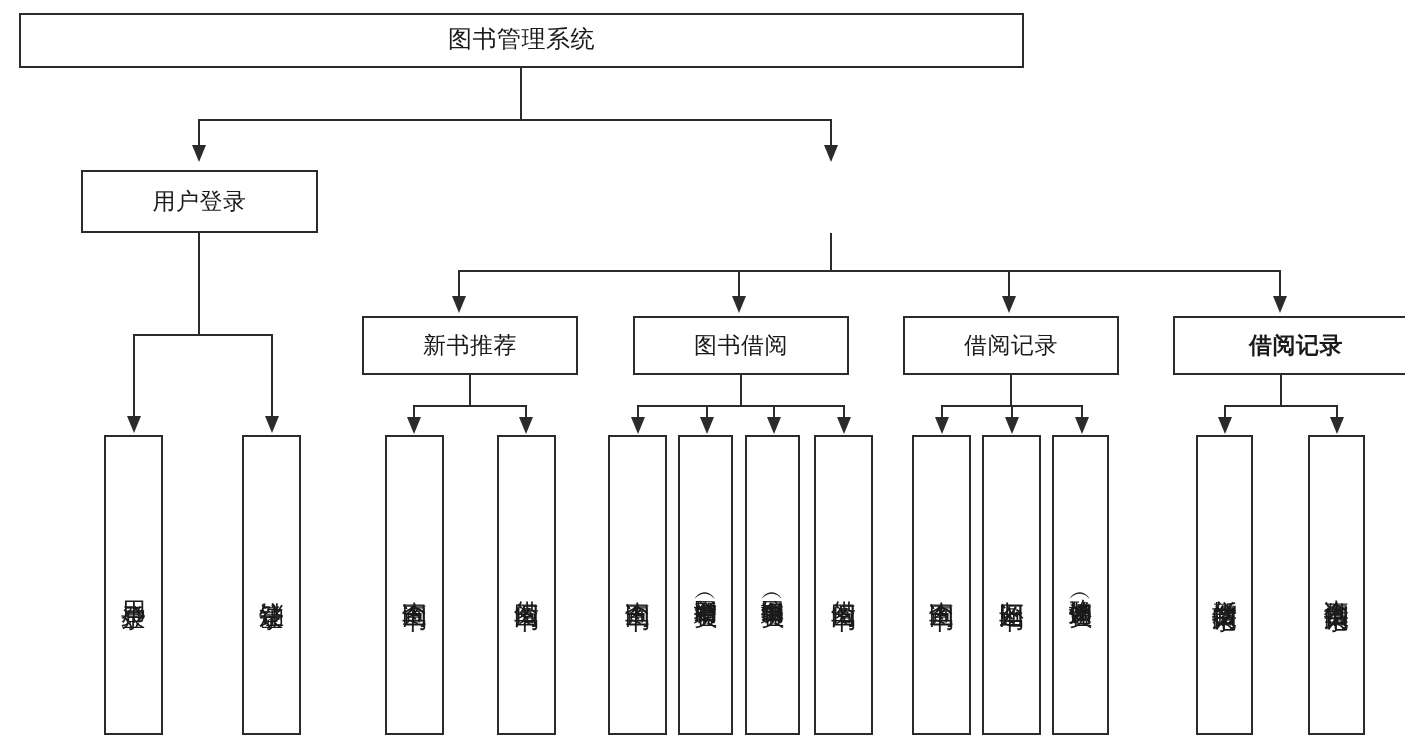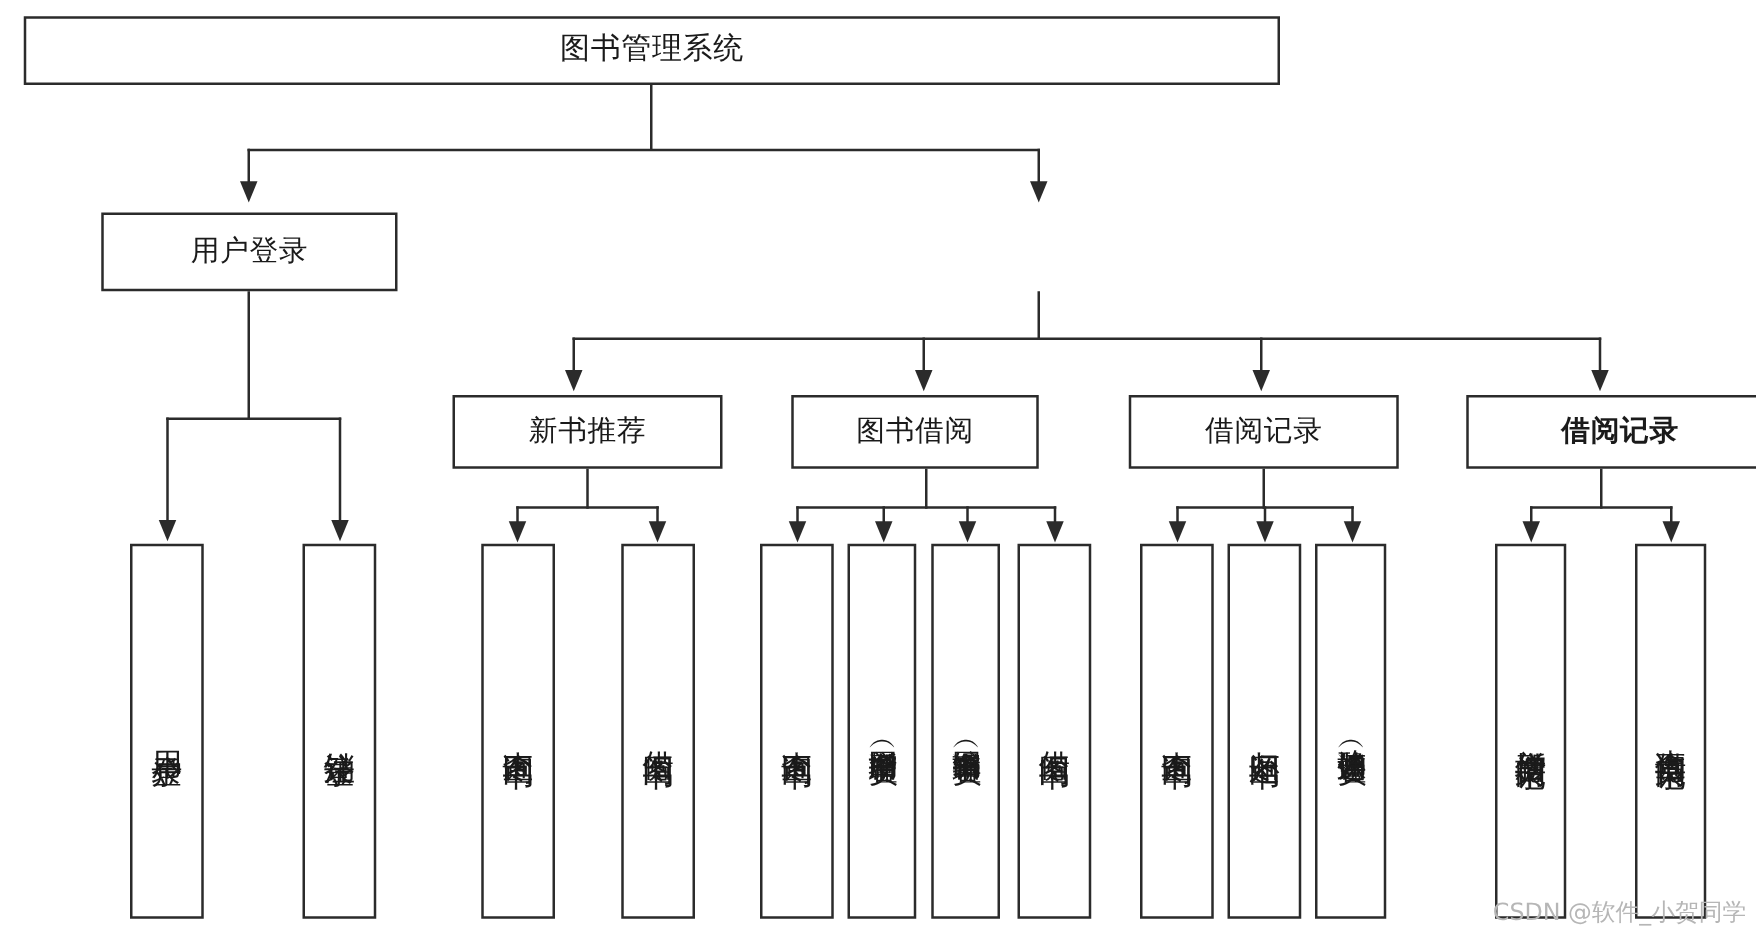--- a/index.html
+++ b/index.html
@@ -134,21 +134,21 @@
 
   <div class="ln v" style="left:1008px; top:270px; width:2px; height:28px;"></div>
   <div class="arrow" style="left:1002px; top:296px;"></div>
 
   <div class="ln v" style="left:1279px; top:270px; width:2px; height:28px;"></div>
   <div class="arrow" style="left:1273px; top:296px;"></div>
 
   <div class="node horiz" style="left:362px; top:316px; width:216px; height:59px;">
     <span class="node-label">新书推荐</span>
   </div>
-  <div class="node horiz" style="left:633px; top:316px; width:198px; height:59px;">
+  <div class="node horiz" style="left:633px; top:316px; width:216px; height:59px;">
     <span class="node-label">图书借阅</span>
   </div>
   <div class="node horiz" style="left:903px; top:316px; width:216px; height:59px;">
     <span class="node-label">借阅记录</span>
   </div>
   <div class="node horiz" style="left:1173px; top:316px; width:246px; height:59px;font-weight:bold;">
     <span class="node-label">借阅记录</span>
   </div>
 
   <div class="ln v" style="left:469px; top:375px; width:2px; height:32px;"></div>
@@ -215,15 +215,14 @@
   <div class="ln v" style="left:1336px; top:405px; width:2px; height:14px;"></div>
   <div class="arrow" style="left:1330px; top:417px;"></div>
 
   <div class="node vert" style="left:1196px; top:435px; width:57px; height:300px;">
     <span class="node-label">新增借阅记录</span>
   </div>
   <div class="node vert" style="left:1308px; top:435px; width:57px; height:300px;">
     <span class="node-label">查询借阅记录</span>
   </div>
 
-  <div id="watermark">CSDN @软件_小贺同学</div>
 
 </div>
 
 </body></html>

